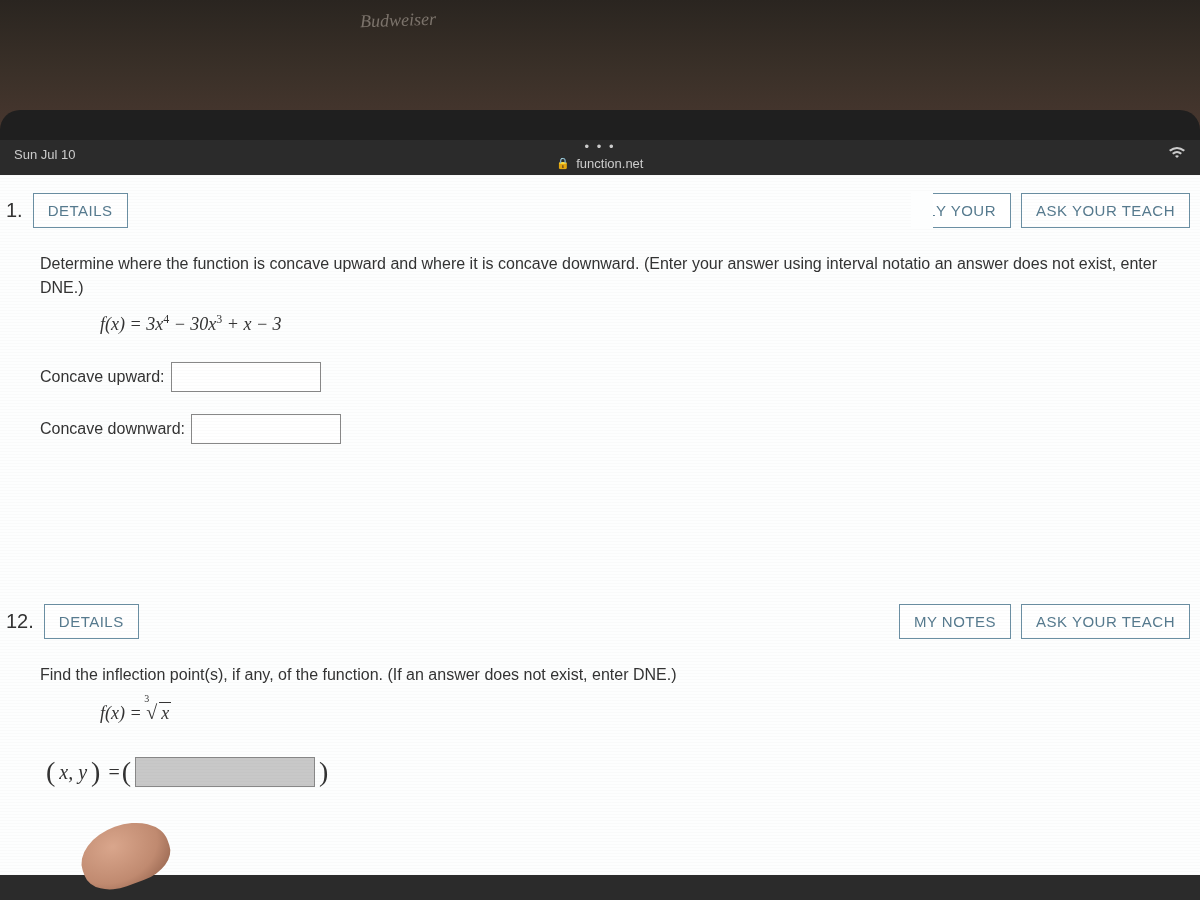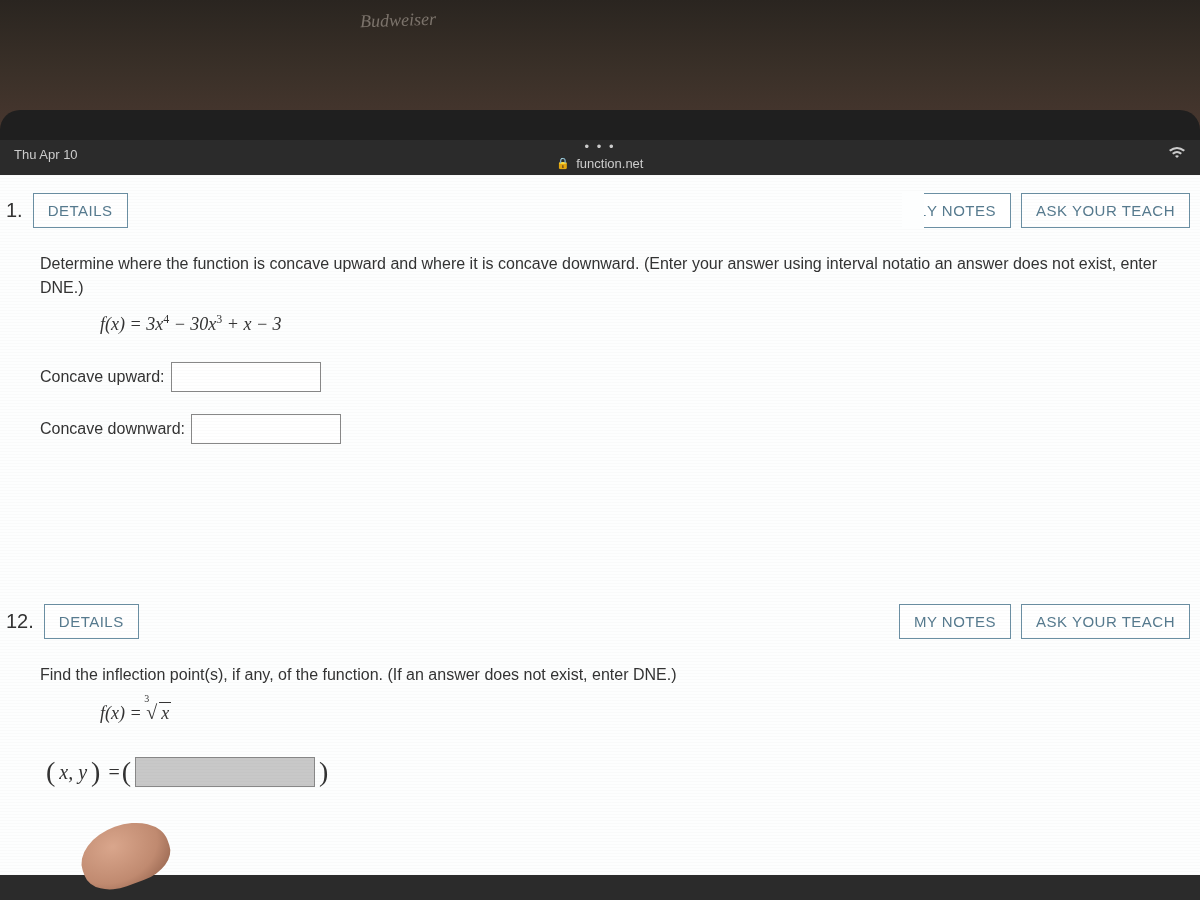--- a/index.html
+++ b/index.html
@@ -180,21 +180,21 @@
 </head>
 <body>
 
 <div class="photo-bg">
   <div class="bud-label">Budweiser</div>
 </div>
 
 <div class="tablet">
 
   <div class="status-bar">
-    <span>Thu Apr 10</span>
+    <span>Sun Jul 10</span>
     <div class="status-center">
       <div class="dots">• • •</div>
       <div class="url-line">
         <span class="lock-icon">🔒</span>
         <span>function.net</span>
       </div>
     </div>
     <span class="wifi-icon">
       <svg width="18" height="14" viewBox="0 0 18 14">
           <path d="M9 12 L7 10 Q9 8.5 11 10 Z M4 7 Q9 3 14 7 L12.5 8.5 Q9 5.5 5.5 8.5 Z M1 4 Q9 -2 17 4 L15.5 5.5 Q9 0.5 2.5 5.5 Z" fill="#ccc"></path>
@@ -203,21 +203,21 @@
   </div>
 
   <div class="screen">
     <div class="moire"></div>
 
     <div class="question-block">
       <div class="q-header q1-right-cut">
         <span class="q-number">1.</span>
         <button class="box-btn">DETAILS</button>
         <span class="spacer"></span>
-        <button class="box-btn notes">1Y NOTES</button>
+        <button class="box-btn notes">1Y YOUR</button>
         <button class="box-btn">ASK YOUR TEACH</button>
       </div>
       <div class="q-body">
         <div class="instruction">Determine where the function is concave upward and where it is concave downward. (Enter your answer using interval notatio an answer does not exist, enter DNE.)</div>
         <div class="formula">
           <span class="fn">f</span>(<span class="fn">x</span>) = 3<span class="fn">x</span><span class="sup">4</span> − 30<span class="fn">x</span><span class="sup">3</span> + <span class="fn">x</span> − 3
         </div>
         <div class="answer-row">
           <span class="answer-label">Concave upward:</span>
           <input class="answer-input" type="text" style="">

